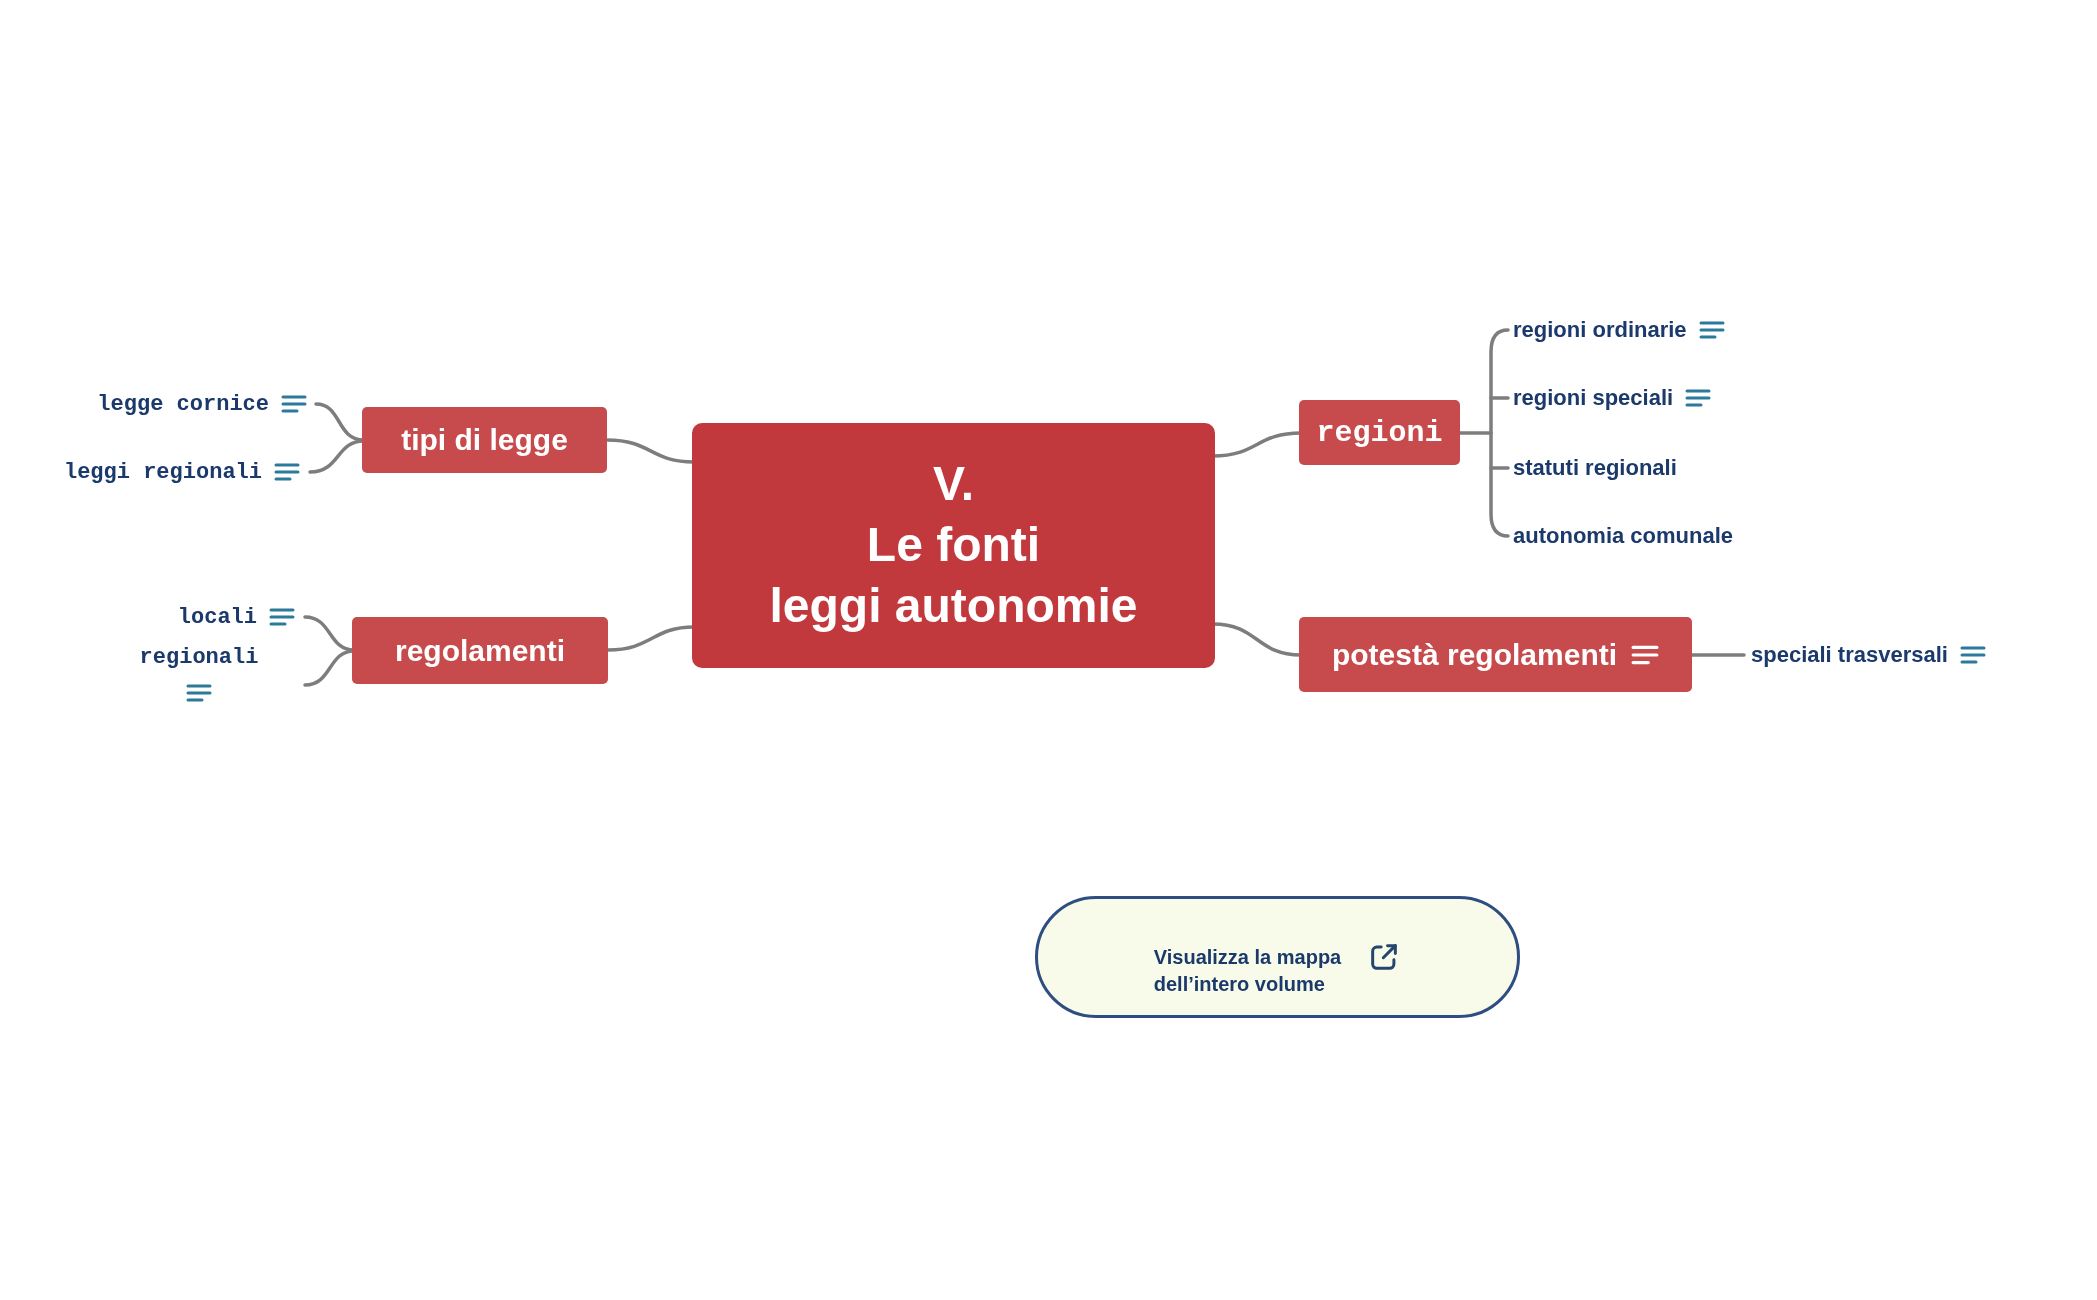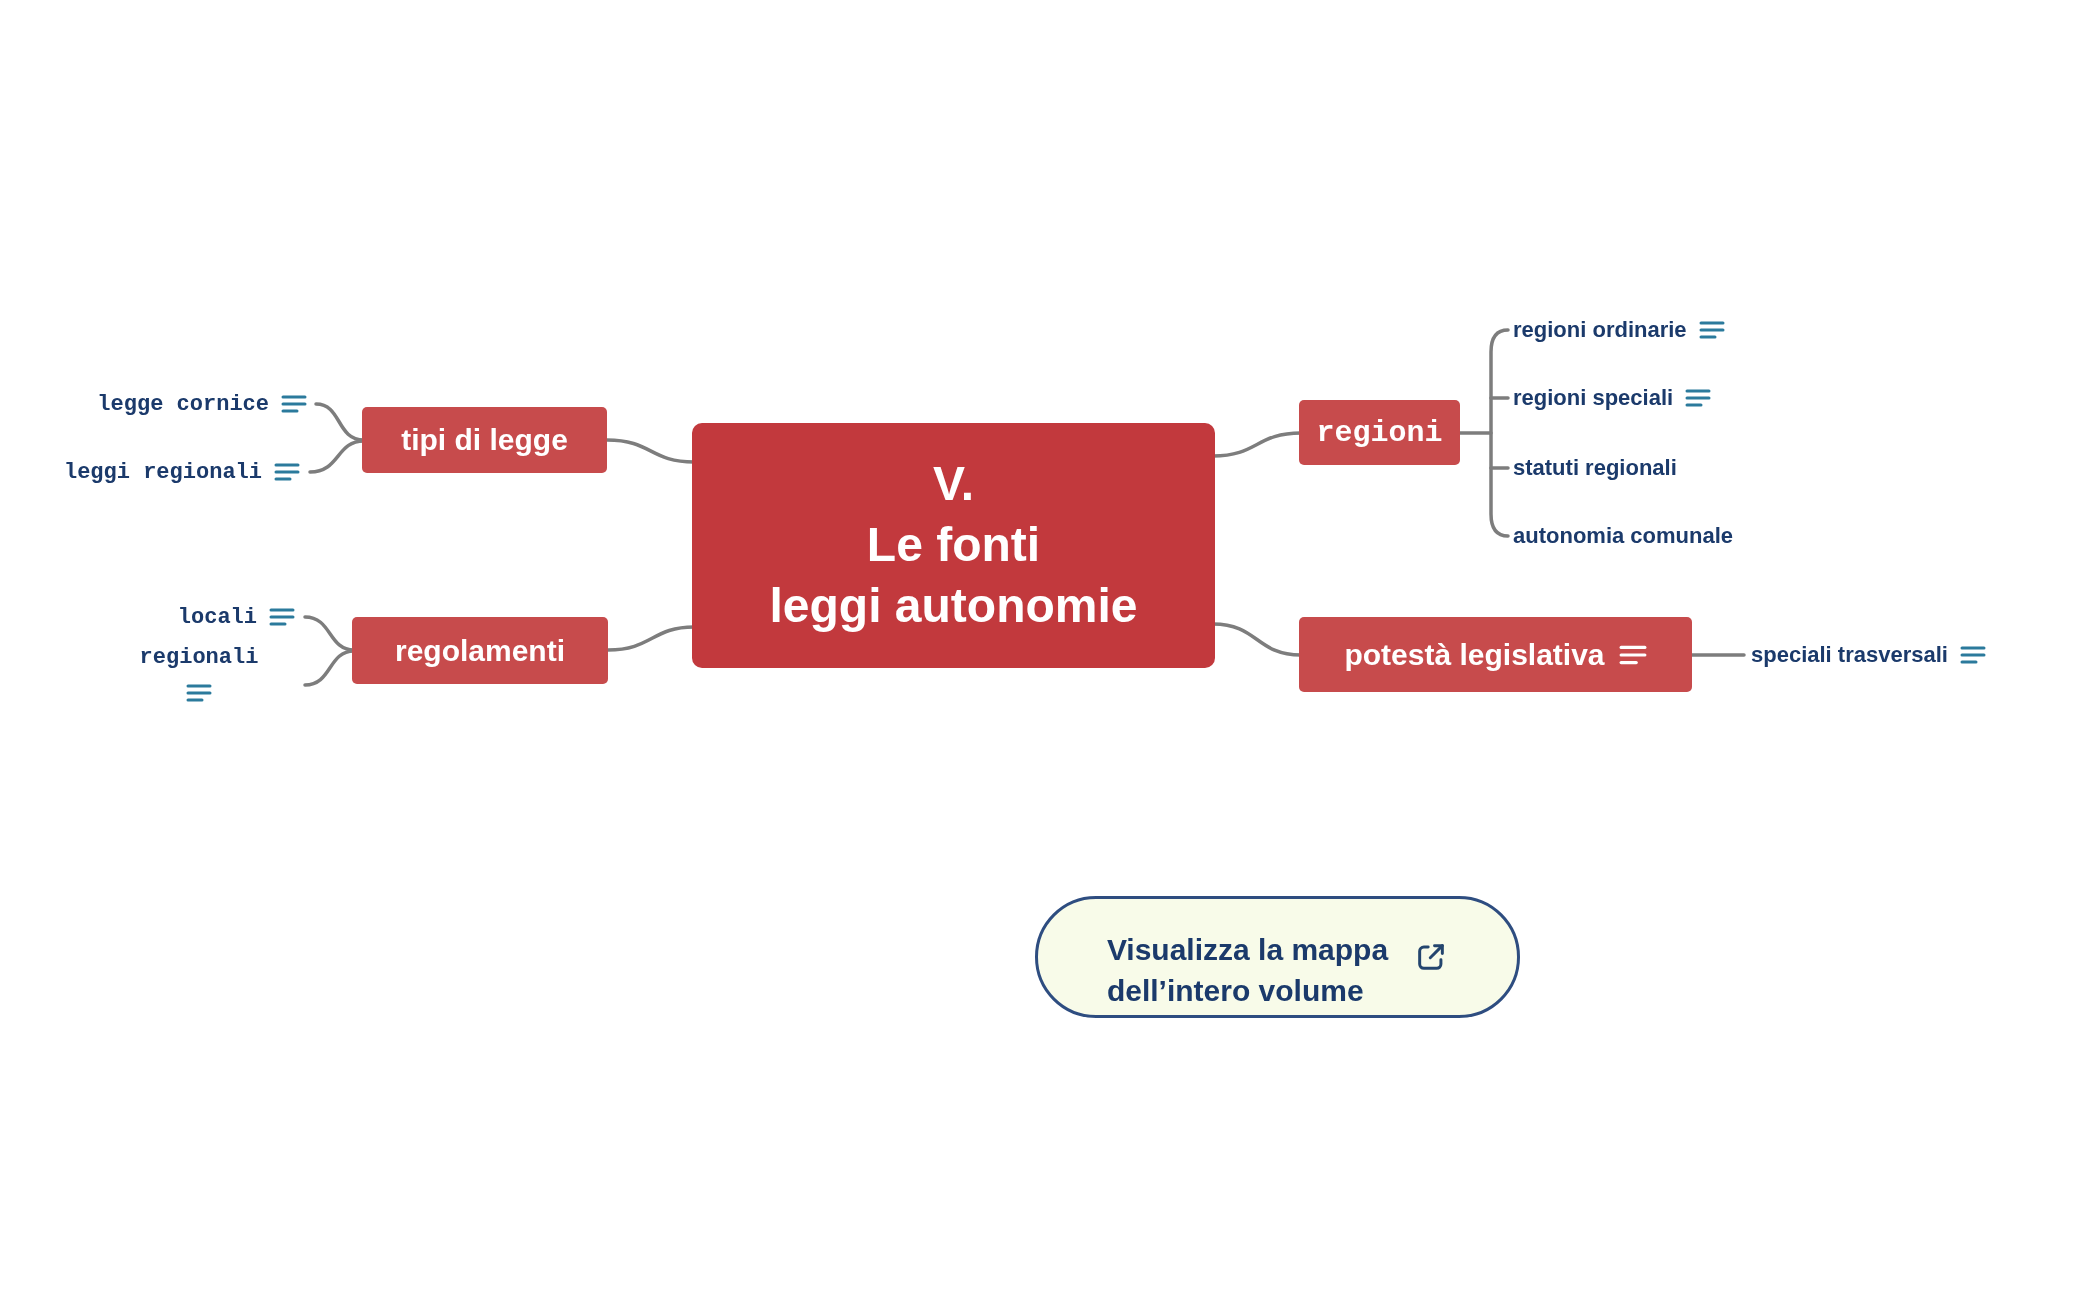--- a/index.html
+++ b/index.html
@@ -47,21 +47,21 @@
 
   .map-button {
     left: 1035px; top: 896px; width: 485px; height: 122px;
     background: #f8fbe9;
     border: 3px solid #2e4d80;
     border-radius: 61px;
     display: flex; align-items: center; justify-content: center; gap: 26px;
     cursor: pointer;
   }
   .map-button .btn-text {
-    font-size: 30px; font-weight: 700; color: #1b3a6b; line-height: 1.35;
+    font-size: 20px; font-weight: 700; color: #1b3a6b; line-height: 1.35;
     text-align: left;
     margin-top: 27px;
   }
   .map-button .btn-text span { display: block; }
   .ext-icon { color: #24456e; flex: 0 0 auto; }
 </style>
 </head>
 <body>
 
 <div class="stage">
@@ -140,21 +140,21 @@
           <line x1="2" y1="18" x2="16" y2="18"></line>
       </g>
     </svg>
   </div>
 
   <div class="node node-box" style="left:1299px; top:400px; width:161px; height:65px;font-family:Liberation Mono, monospace;">
     <span>regioni</span>
   </div>
 
   <div class="node node-box" style="left:1299px; top:617px; width:393px; height:75px;">
-    <span>potestà legislativa</span>
+    <span>potestà regolamenti</span>
     <svg class="list-icon" width="28" height="24" viewBox="0 0 26 22">
       <g stroke="currentColor" stroke-width="3" stroke-linecap="round">
         <line x1="2" y1="4" x2="24" y2="4"></line>
           <line x1="2" y1="11" x2="24" y2="11"></line>
           <line x1="2" y1="18" x2="16" y2="18"></line>
       </g>
     </svg>
   </div>
 
   <div class="label-row" style="left:1513px; top:311px;">

